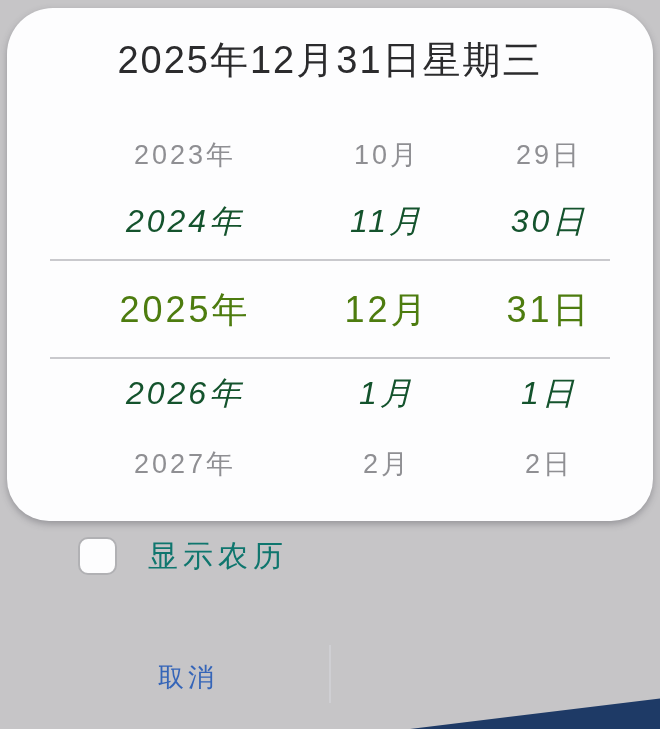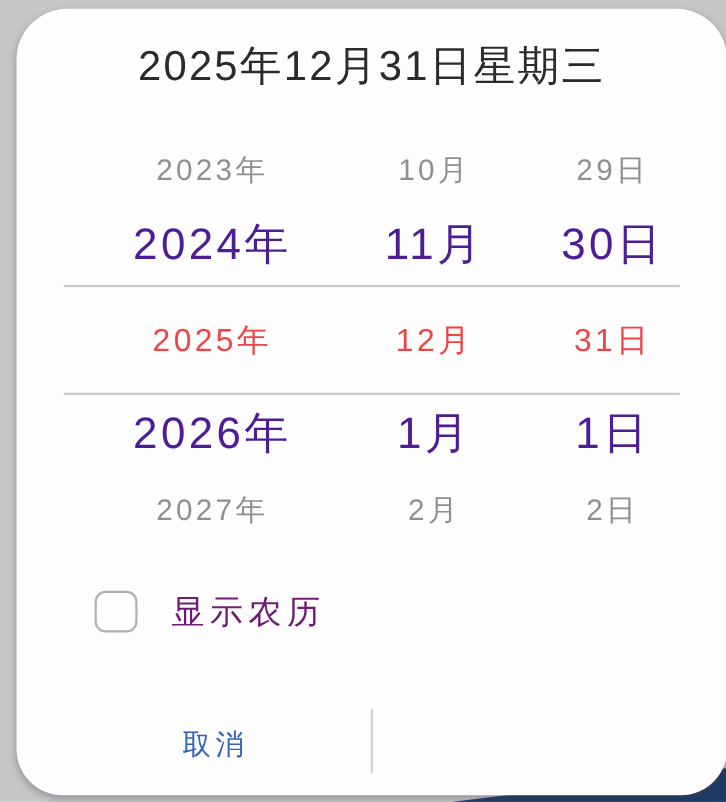--- a/index.html
+++ b/index.html
@@ -16,45 +16,44 @@
   .backdrop-accent {
     position: absolute;
     right: 0; bottom: 0;
     width: 250px; height: 34px;
     background: #1e3a66;
     clip-path: polygon(0 100%, 100% 10%, 100% 100%);
   }
   .dialog {
     position: absolute;
     left: 7px; top: 8px;
-    width: 646px; height: 715px;
+    width: 646px; height: 513px;
     background: #fdfdfe;
     border-radius: 46px 46px 42px 42px;
     box-shadow: 0 3px 7px rgba(60,60,70,0.35);
-    margin-left: 8px;
   }
   .dialog-title {
     position: absolute;
     left: 0; top: 27px;
     width: 100%;
     text-align: center;
     font-size: 38px;
     letter-spacing: 2px;
     color: #2b2b2d;
     white-space: nowrap;
   }
   .cell {
     position: absolute;
     transform: translate(-50%, -50%);
     white-space: nowrap;
     letter-spacing: 3px;
   }
   .cell.far      { font-size: 27px; color: #8f8f93; }
-  .cell.near     { font-size: 40px; color: #4c1d95; }
-  .cell.selected { font-size: 29px; color: #ef4444; }
+  .cell.near     { font-size: 32px; color: #14532d; font-style: italic; }
+  .cell.selected { font-size: 36px; color: #4d7c0f; }
   .col-year  { left: 178px; }
   .col-month { left: 380px; }
   .col-day   { left: 542px; }
   .row-1 { top: 147px; }
   .row-2 { top: 214px; }
   .row-3 { top: 302px; }
   .row-4 { top: 386px; }
   .row-5 { top: 456px; text-align: right; }
   .picker-divider {
     position: absolute;
@@ -75,21 +74,21 @@
     width: 35px; height: 34px;
     border: 2px solid #b1b1b4;
     border-radius: 10px;
     background: #fdfdfe;
     cursor: pointer;
   }
   .lunar-label {
     margin-left: 31px;
     font-size: 30px;
     letter-spacing: 5px;
-    color: #701a75;
+    color: #0f766e;
   }
   .btn {
     position: absolute;
     top: 669px;
     transform: translate(-50%, -50%);
     font-size: 26px;
     letter-spacing: 4px;
     color: #3565b8;
     cursor: pointer;
     white-space: nowrap;

